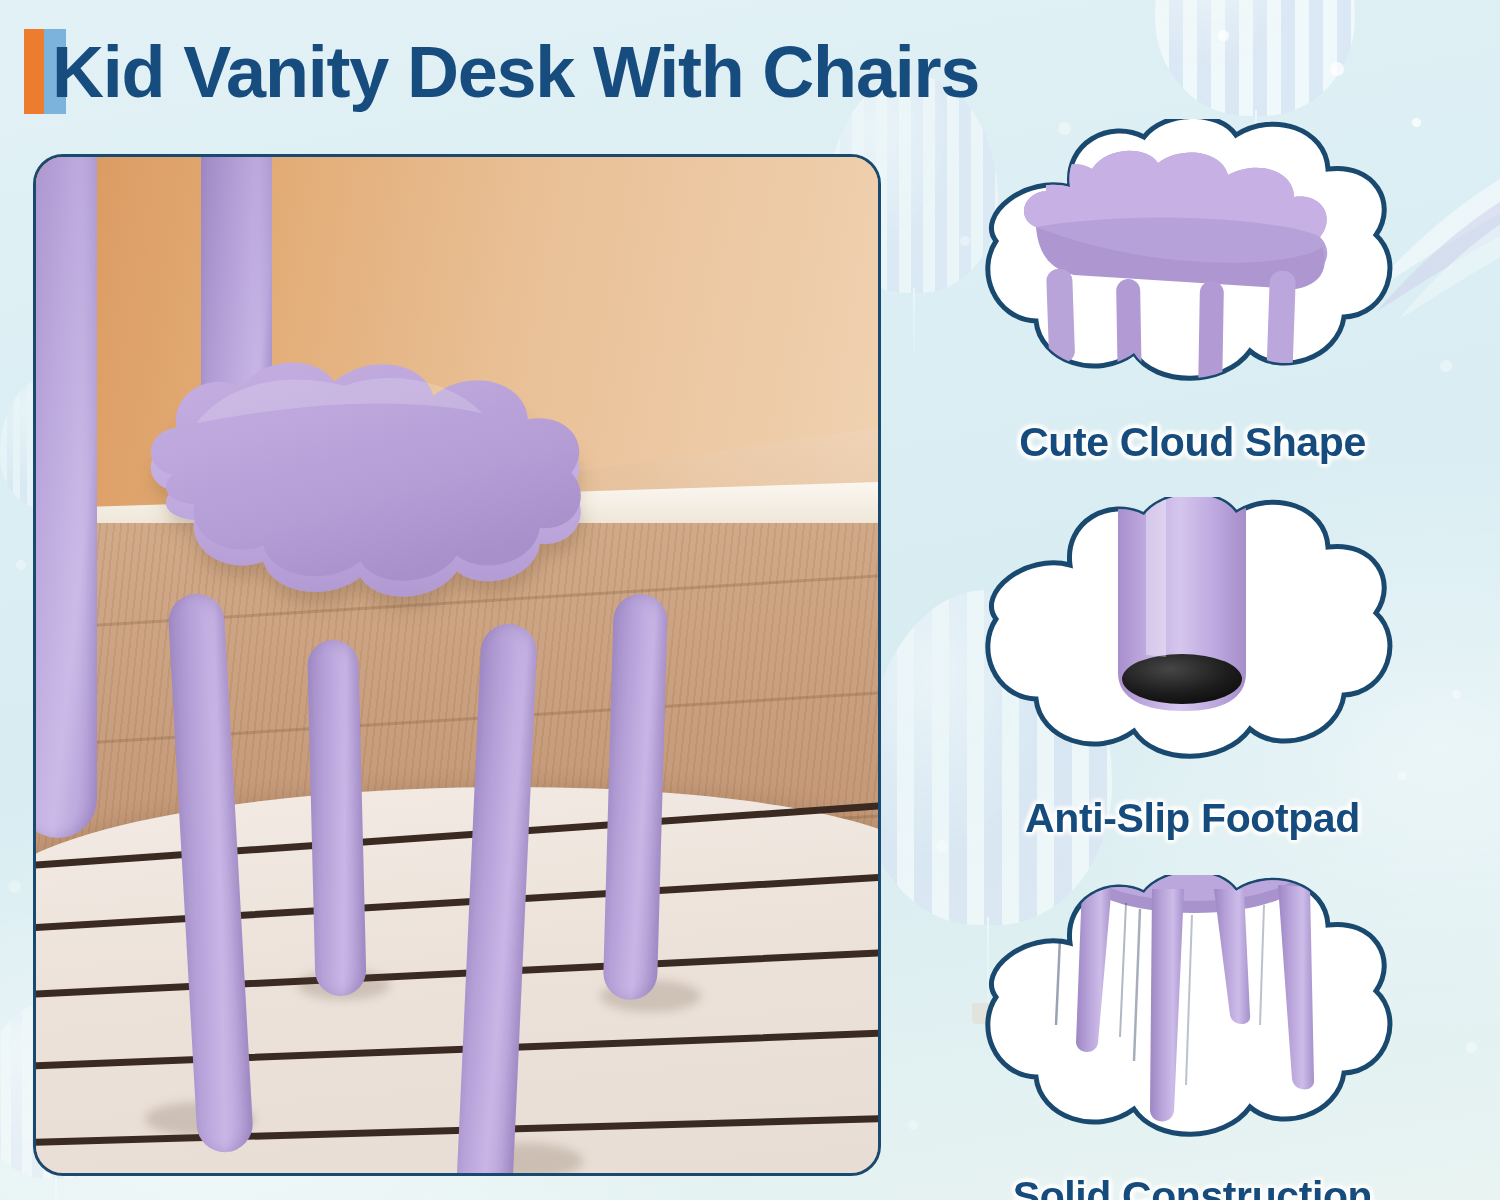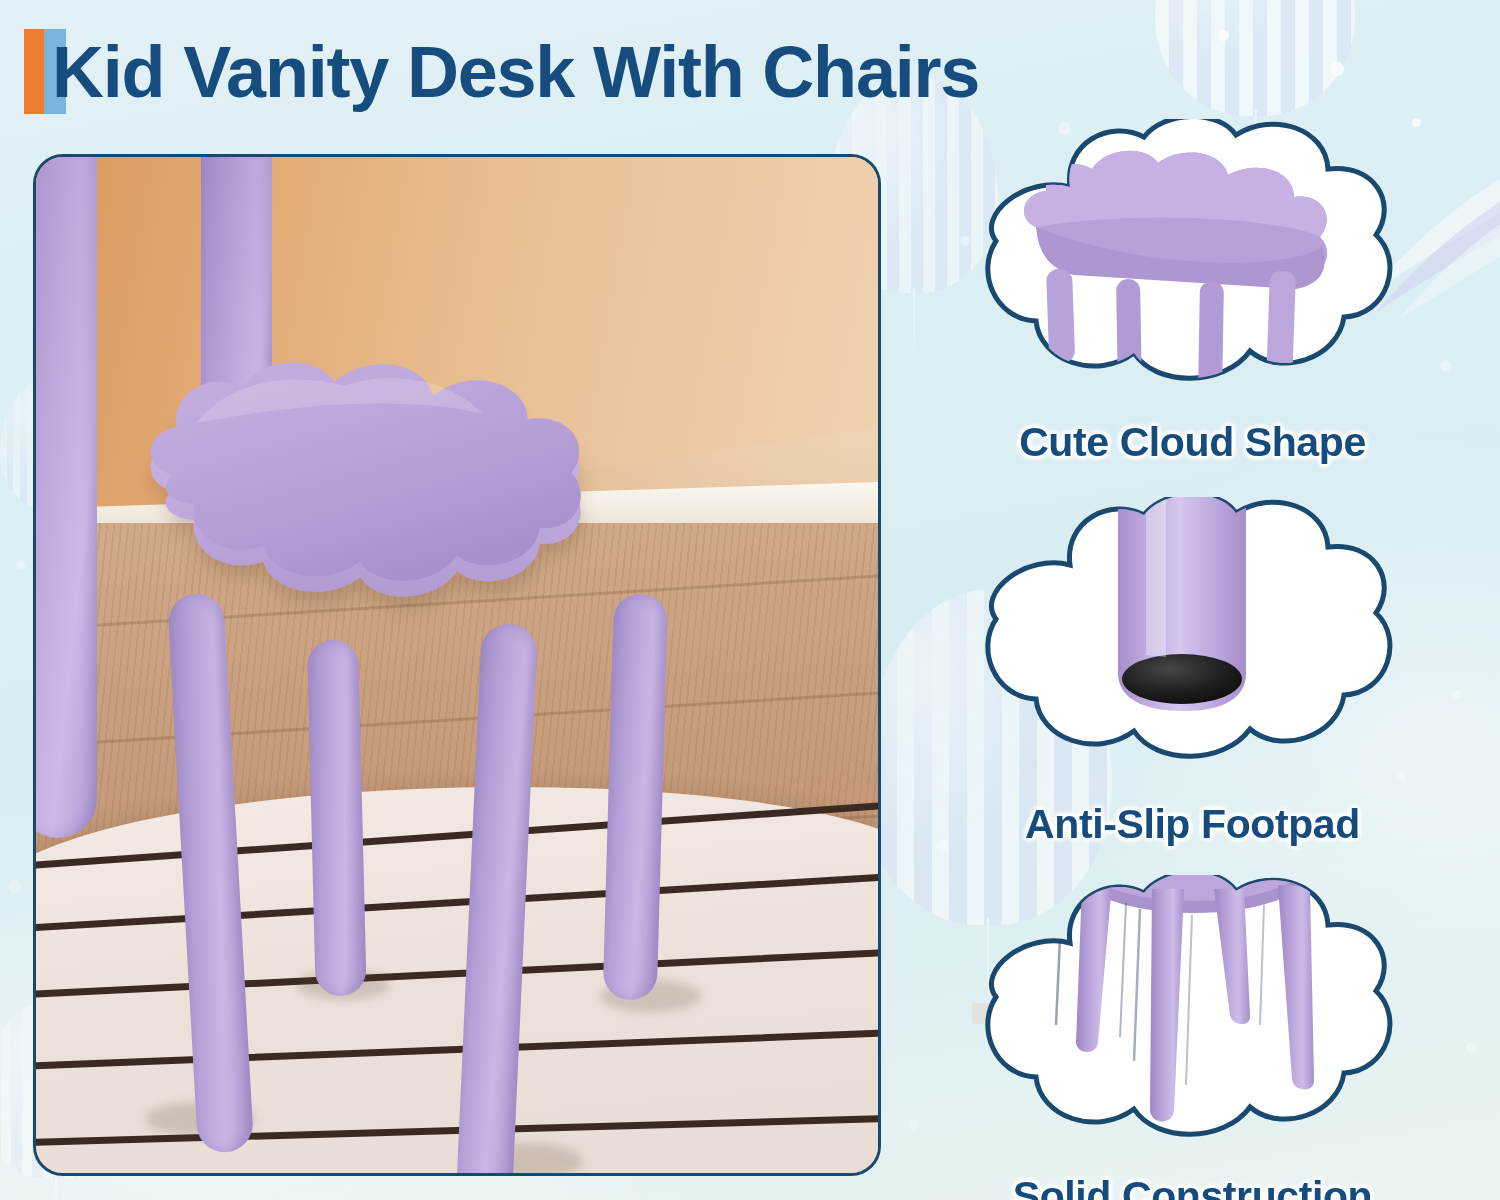--- a/index.html
+++ b/index.html
@@ -164,21 +164,21 @@
     letter-spacing:-.4px; line-height:1.1;
     text-shadow:
       0 0 7px #fff, 0 0 7px #fff, 0 0 7px #fff,
       2px 2px 4px #fff, -2px 2px 4px #fff, 2px -2px 4px #fff, -2px -2px 4px #fff;
   }
 
   #feat1 { top:0; }
   #feat2 { top:378px; }
   #feat3 { top:756px; }
   #feat1 .feature-label { margin-top:16px; }
-  #feat2 .feature-label { margin-top:20px; }
+  #feat2 .feature-label { margin-top:14px; }
   #feat3 .feature-label { margin-top:14px; }
 </style>
 </head>
 <body>
 
 <div class="bg-deco">
 
   <div class="balloon" id="bal-top-right">
     <div class="env"></div>
     <div class="string"></div>

